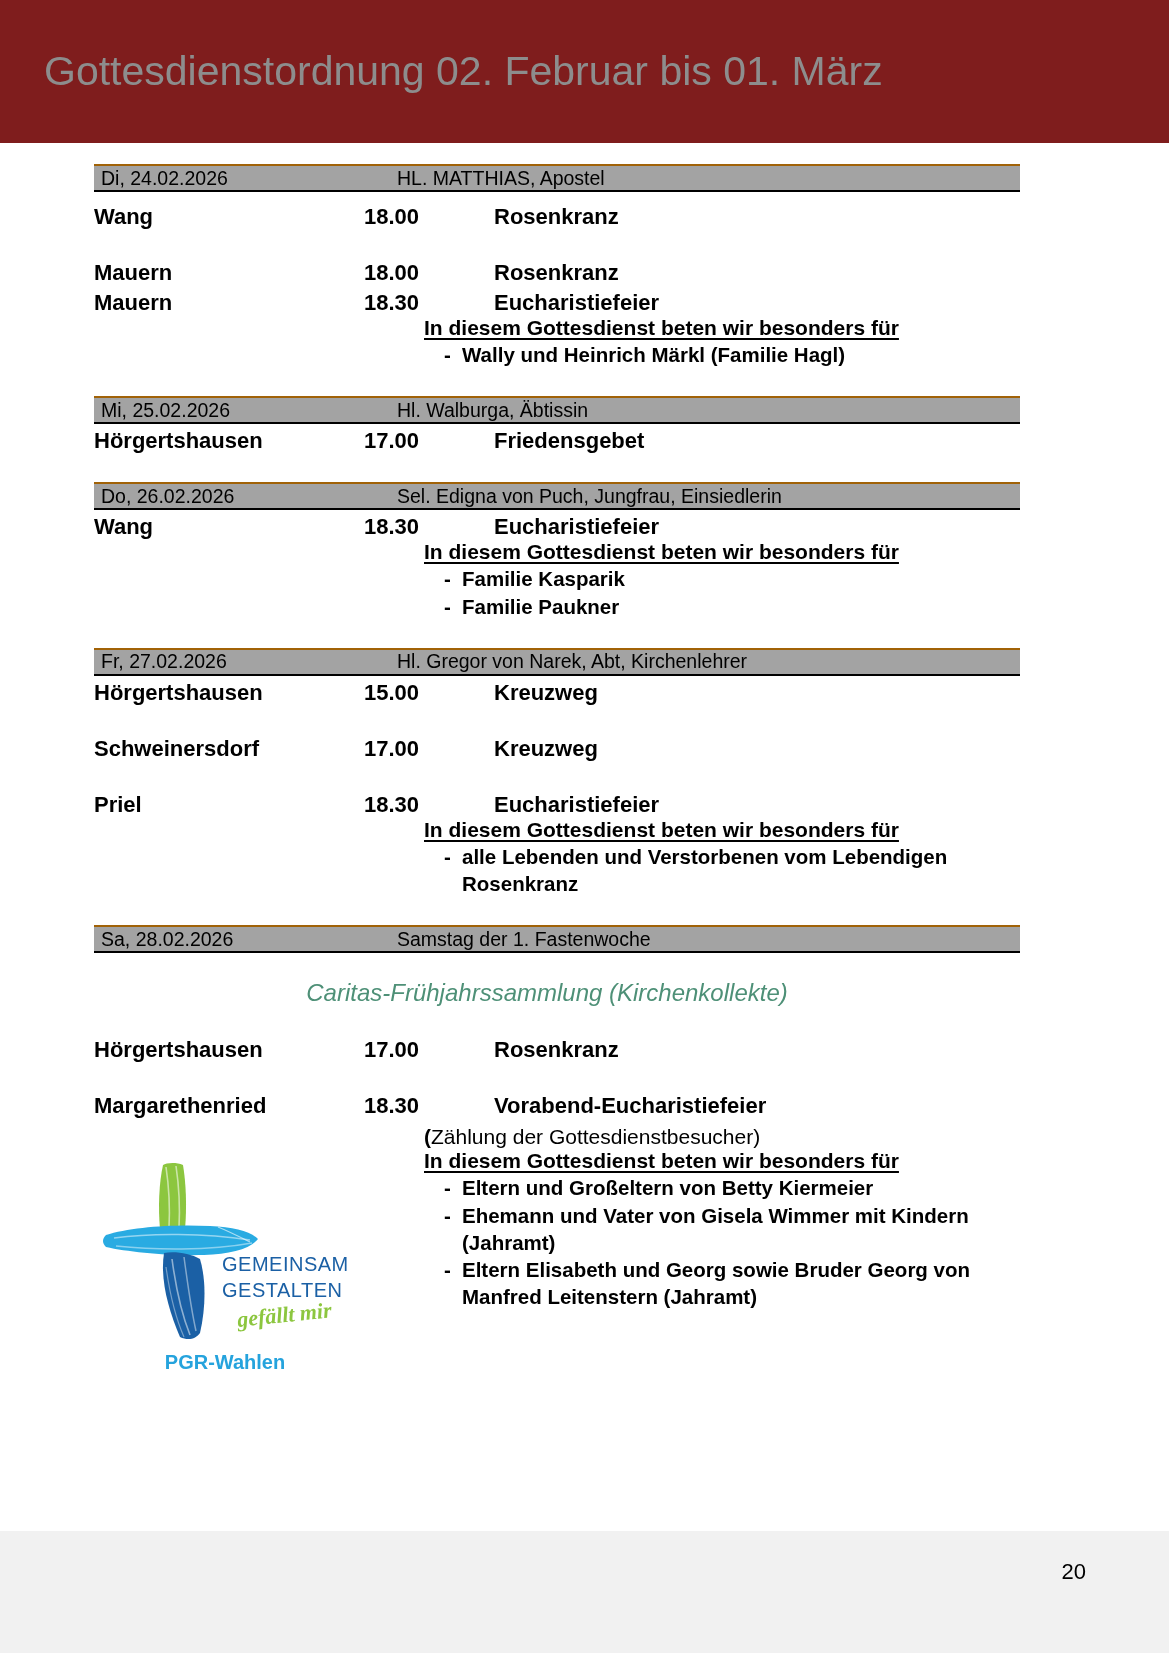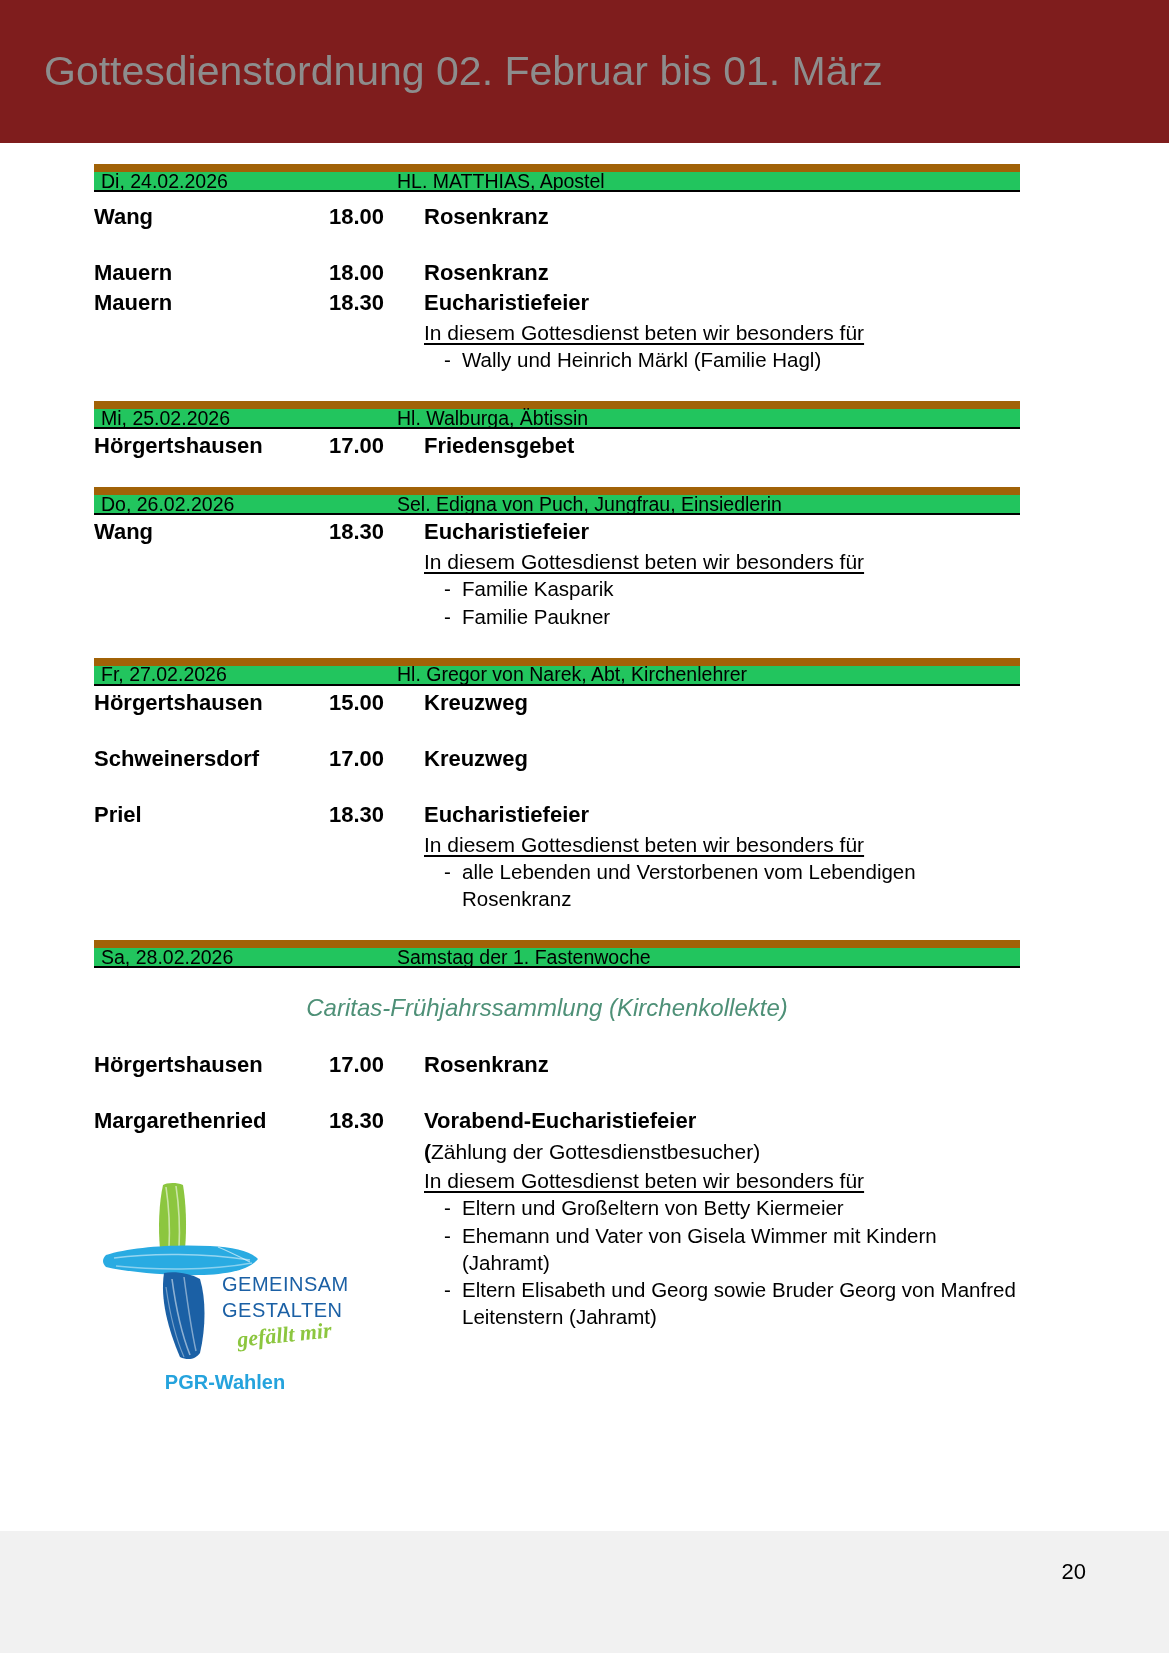--- a/index.html
+++ b/index.html
@@ -35,22 +35,22 @@
 
   
   .content {
     padding: 21px 0 0 0;
     margin: 0 94px 0 94px;
     width: 926px;
   }
 
   
   .day-bar {
-    background: #22c55e;
-    border-top: 8px solid #a16207;
+    background: #a3a3a3;
+    border-top: 2px solid #a16207;
     border-bottom: 2px solid #000000;
     height: 28px;
     display: flex;
     align-items: center;
     font-size: 19.5px;
     box-sizing: border-box;
   }
   .day-date {
     width: 303px;
     padding-left: 7px;
@@ -59,20 +59,21 @@
   }
   .day-feast {
     white-space: nowrap;
   }
 
   
   .svc {
     display: flex;
     align-items: baseline;
     margin-top: 12px;
+    gap: 35px;
   }
   .svc.tight { margin-top: 4px; }
   .svc-place {
     width: 235px;
     font-size: 22px;
     font-weight: bold;
     white-space: nowrap;
     flex: none;
   }
   .svc-time {
@@ -84,21 +85,21 @@
   }
   .svc-name {
     font-size: 22px;
     font-weight: bold;
     white-space: nowrap;
   }
 
   
   .intent-block {
     margin-left: 330px;
-    margin-top: 5px;
+    font-weight: bold;
   }
   .intent-head {
     font-size: 21px;
     text-decoration: underline;
     text-underline-offset: 3px;
     white-space: nowrap;
   }
   .intent-list {
     list-style: none;
     margin: 1px 0 0 0;

